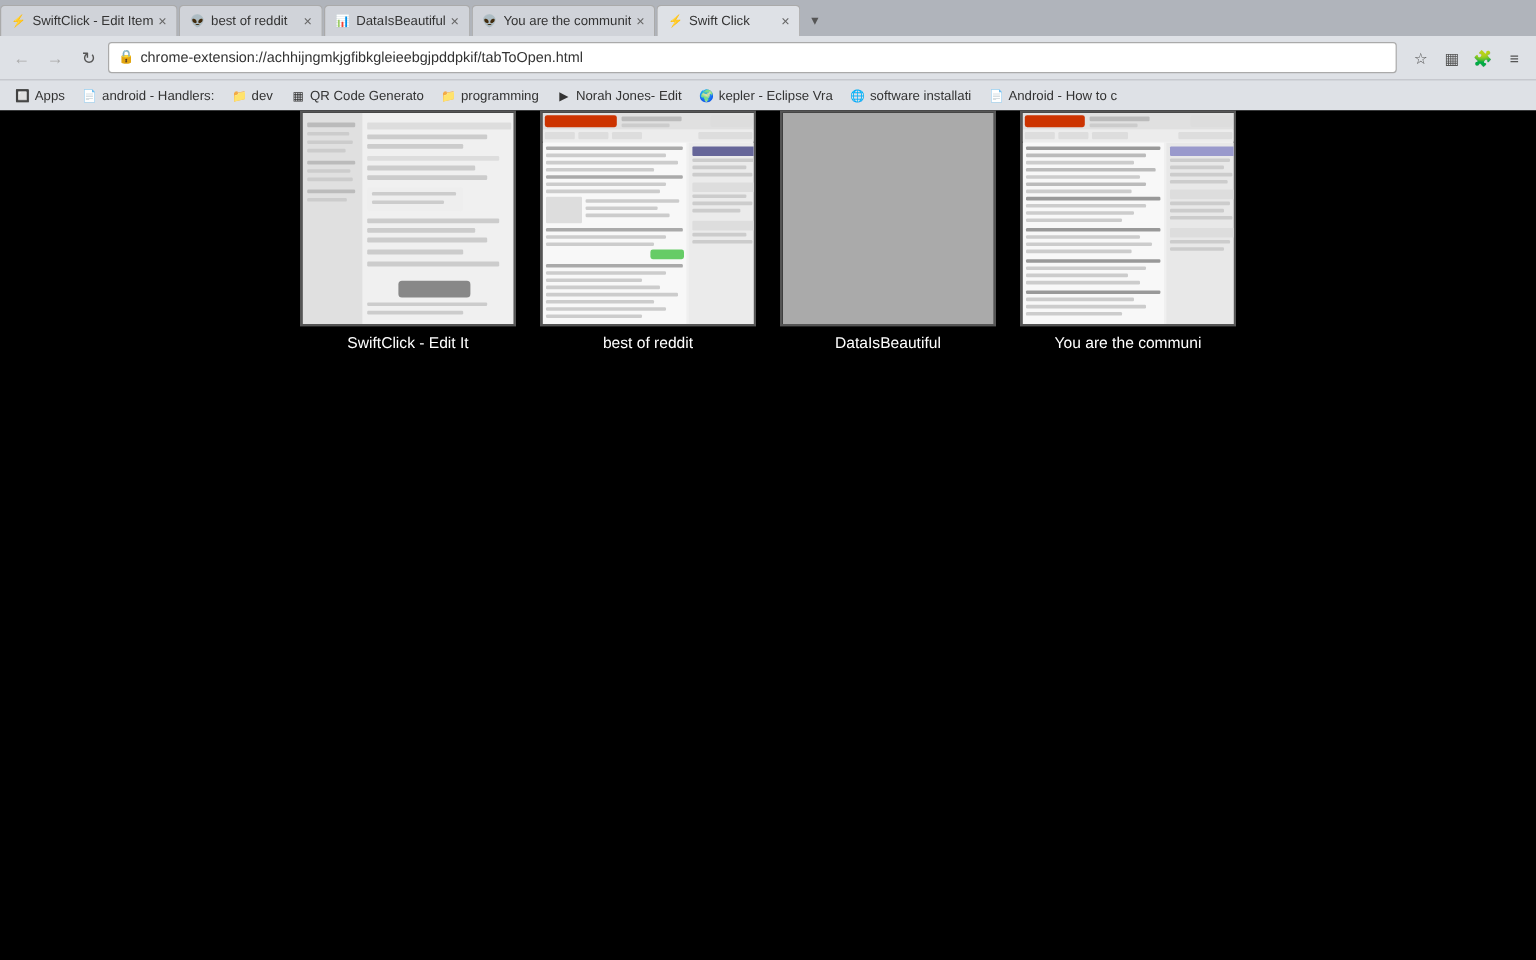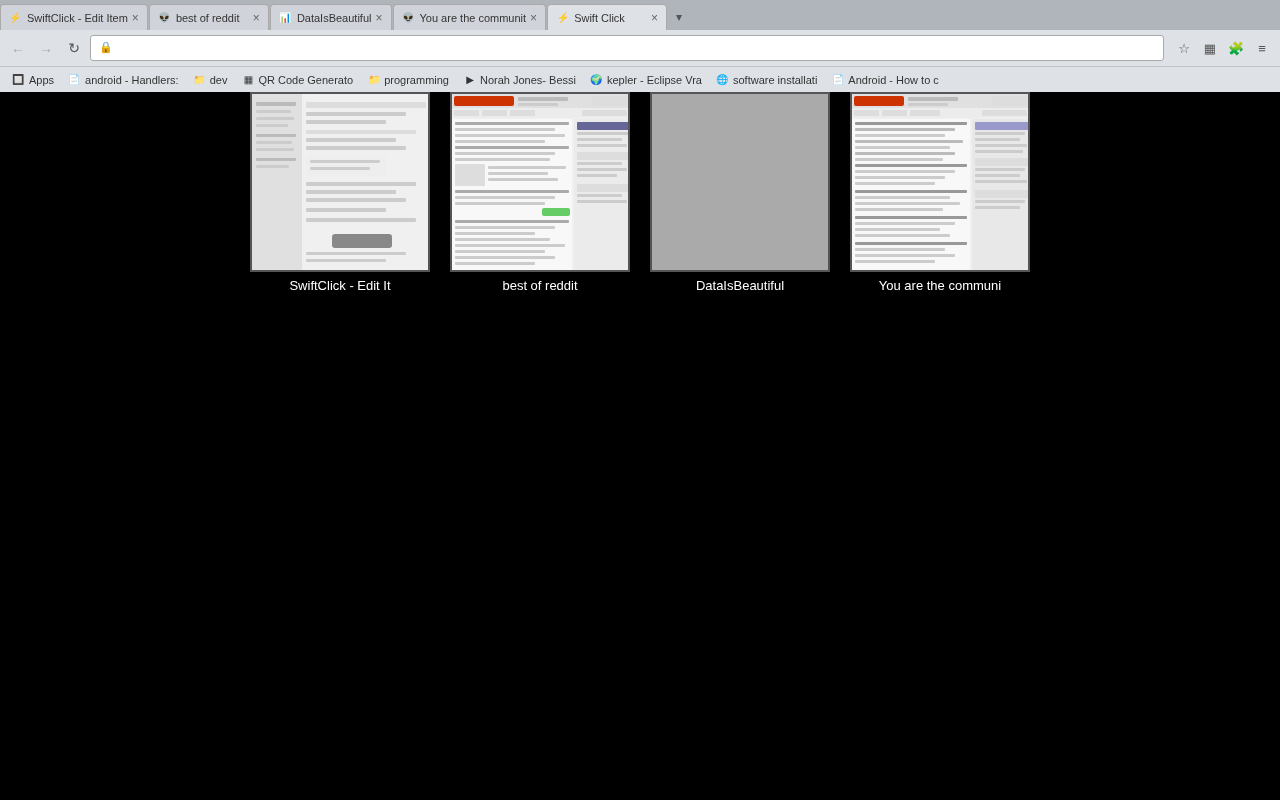--- a/index.html
+++ b/index.html
@@ -271,20 +271,21 @@
     </div>
     <div class="tab-overflow">▾</div>
   </div>
 
   <div class="address-bar-row">
     <div class="nav-btn disabled">←</div>
     <div class="nav-btn disabled">→</div>
     <div class="refresh-btn">↻</div>
     <div class="address-field">
       <span class="address-icon">🔒</span>
+      <span class="address-text">chrome-extension://achhijngmkjgfibkgleieebgjpddpkif/tabToOpen.html</span>
     </div>
     <div class="address-actions">
       <div class="address-action-btn">☆</div>
       <div class="address-action-btn">▦</div>
       <div class="address-action-btn">🧩</div>
       <div class="address-action-btn">≡</div>
     </div>
   </div>
 
   <div class="bookmarks-bar">
@@ -303,21 +304,21 @@
     <div class="bookmark-item">
       <span class="bookmark-favicon">▦</span>
       <span>QR Code Generato</span>
     </div>
     <div class="bookmark-item">
       <span class="bookmark-favicon">📁</span>
       <span>programming</span>
     </div>
     <div class="bookmark-item">
       <span class="bookmark-favicon">▶</span>
-      <span>Norah Jones- Bessi</span>
+      <span>Norah Jones- Edit</span>
     </div>
     <div class="bookmark-item">
       <span class="bookmark-favicon">🌍</span>
       <span>kepler - Eclipse Vra</span>
     </div>
     <div class="bookmark-item">
       <span class="bookmark-favicon">🌐</span>
       <span>software installati</span>
     </div>
     <div class="bookmark-item">

